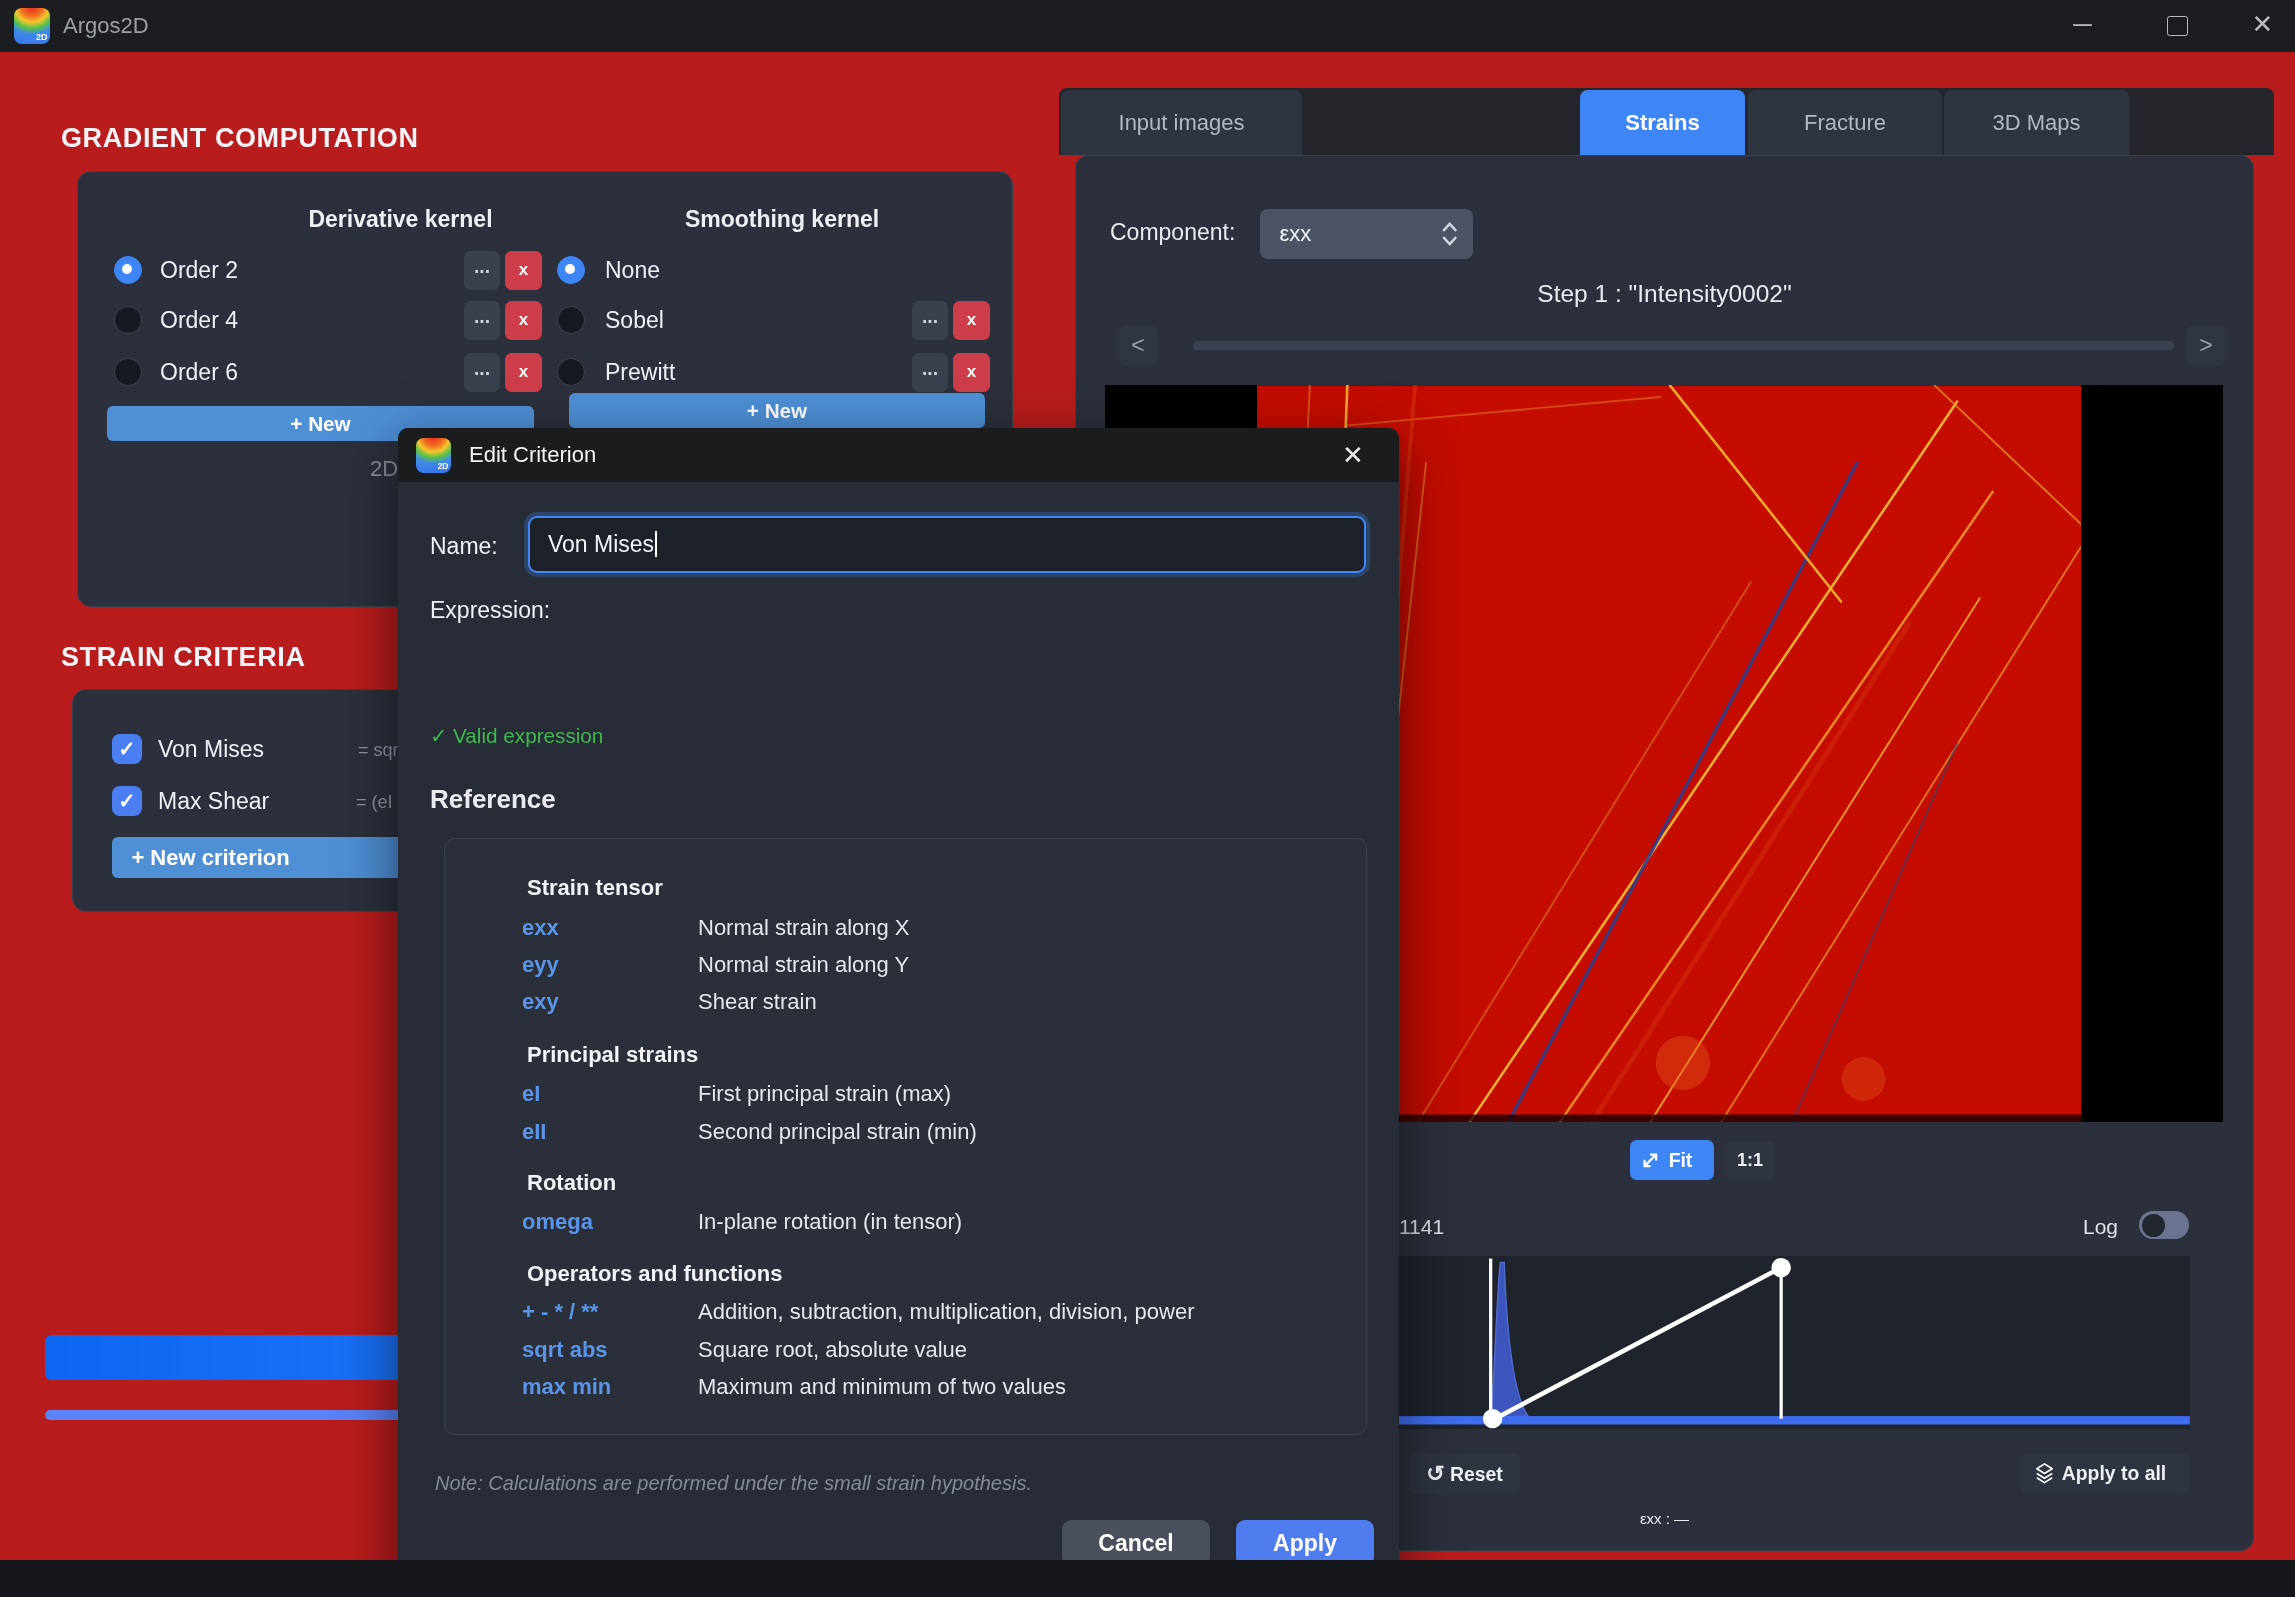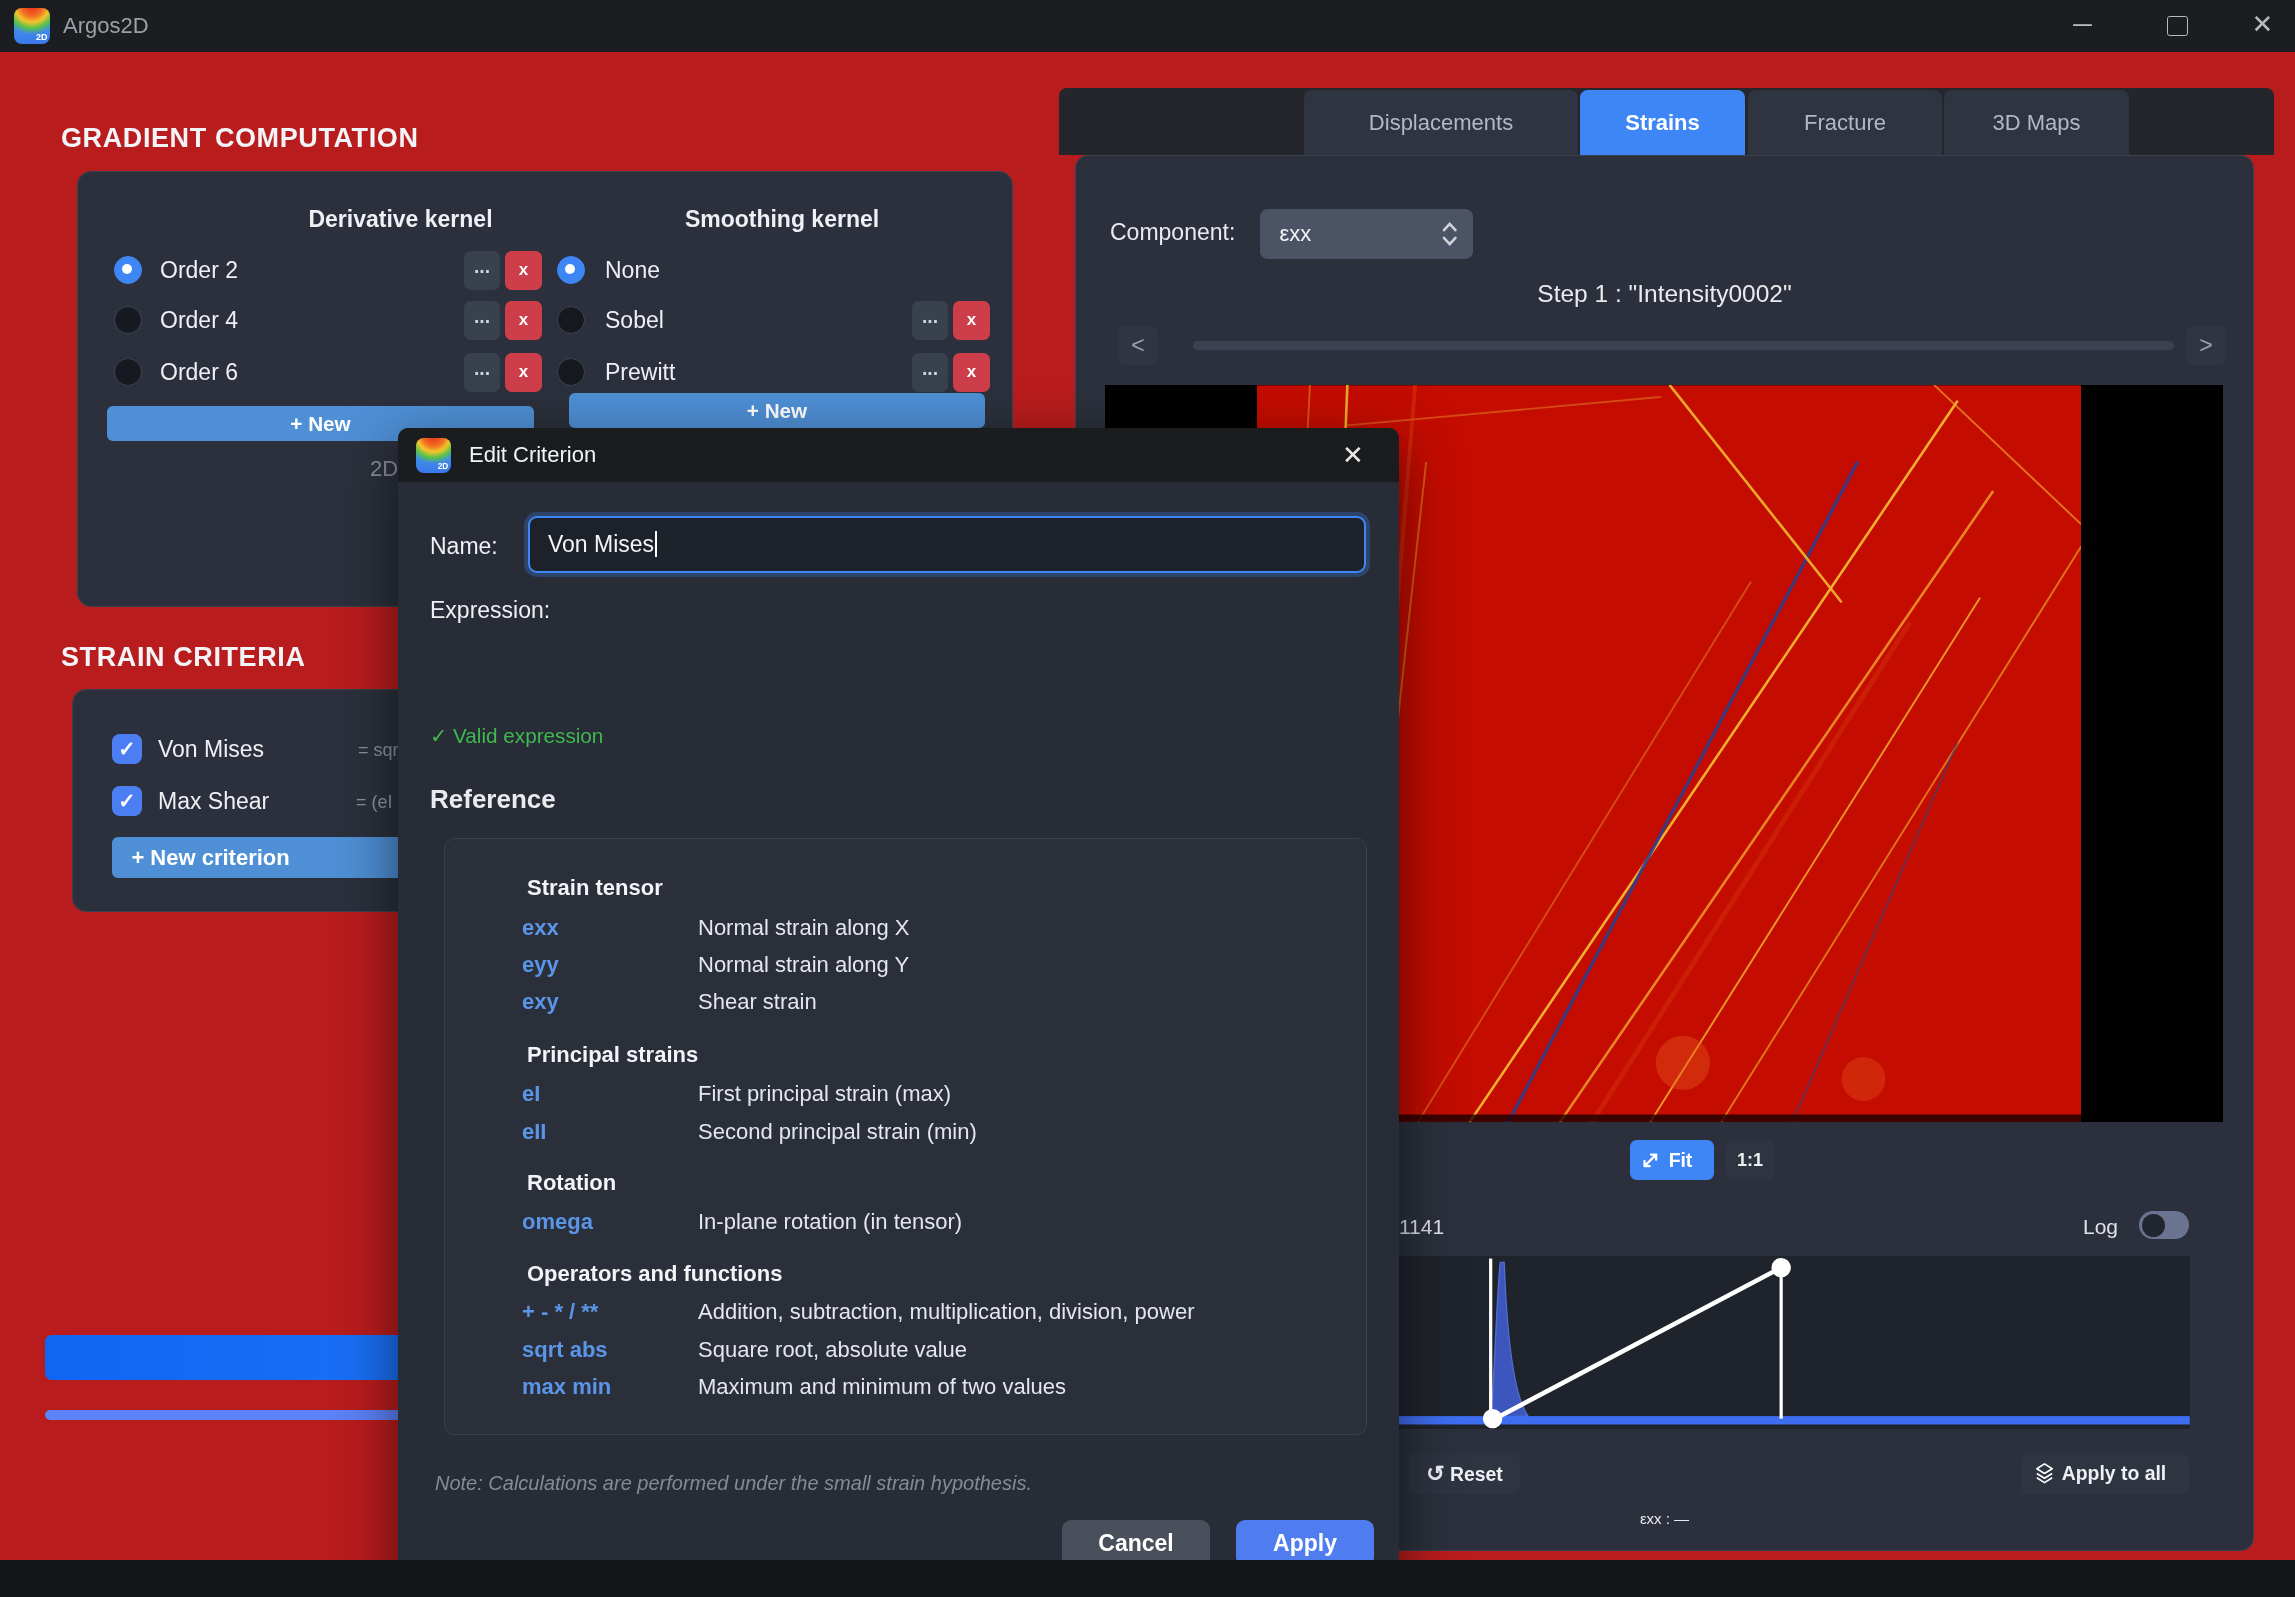--- a/index.html
+++ b/index.html
@@ -138,21 +138,21 @@
     <div class="abs optlabel" style="left:85px;top:92px;">Max Shear</div>
     <div class="abs fragment" style="left:283px;top:102px;width:69px;">= (eI</div>
 
     <div class="abs newbtn" style="left:39px;top:147px;width:313px;height:41px;line-height:41px;text-align:left;padding-left:19.4px;font-size:22px;">+ New criterion</div>
   </div>
 
   <div class="abs" style="left:45px;top:1335px;width:371px;height:45px;border-radius:6.5px;background:linear-gradient(90deg,#0f66f3,#1a70f5);"></div>
   <div class="abs" style="left:45px;top:1410px;width:371px;height:10.3px;border-radius:5.2px;background:#5b82f6;"></div>
 
   <div id="tabstrip"></div>
-  <div class="tab" style="left:1304px;width:274px;">Displacements</div>
+  <div class="tab" style="left:1061px;width:241px;">Input images</div>
   <div class="tab active" style="left:1580px;width:165px;">Strains</div>
   <div class="tab" style="left:1748px;width:194px;">Fracture</div>
   <div class="tab" style="left:1944px;width:185px;">3D Maps</div>
   <style>.tab{top:90px;}</style>
 
   <div id="rightpanel">
 
     <div class="abs" style="left:34px;top:63px;font-size:23px;">Component:</div>
     <div class="abs selectbox" style="left:184px;top:53px;width:213px;height:50px;line-height:50px;padding-left:19.4px;">
       <span>εxx</span>

